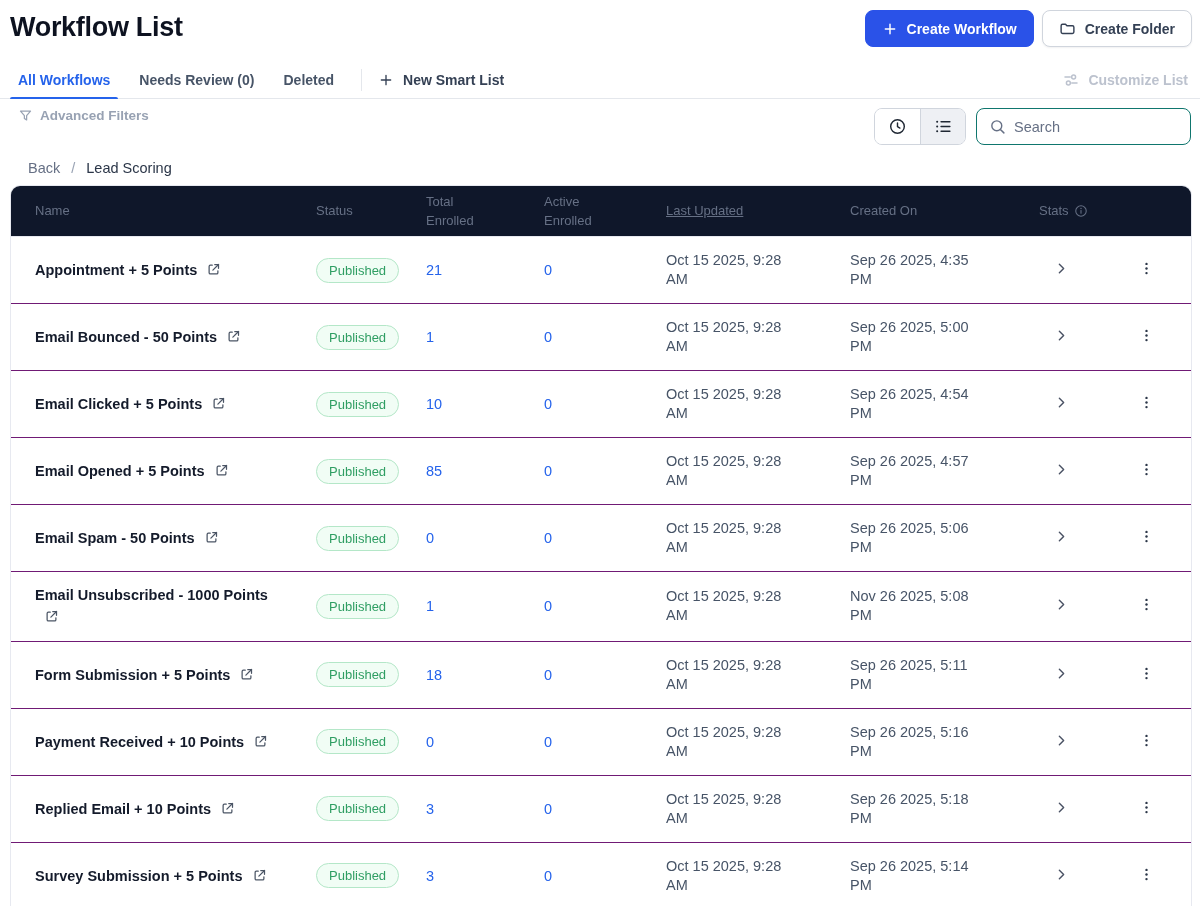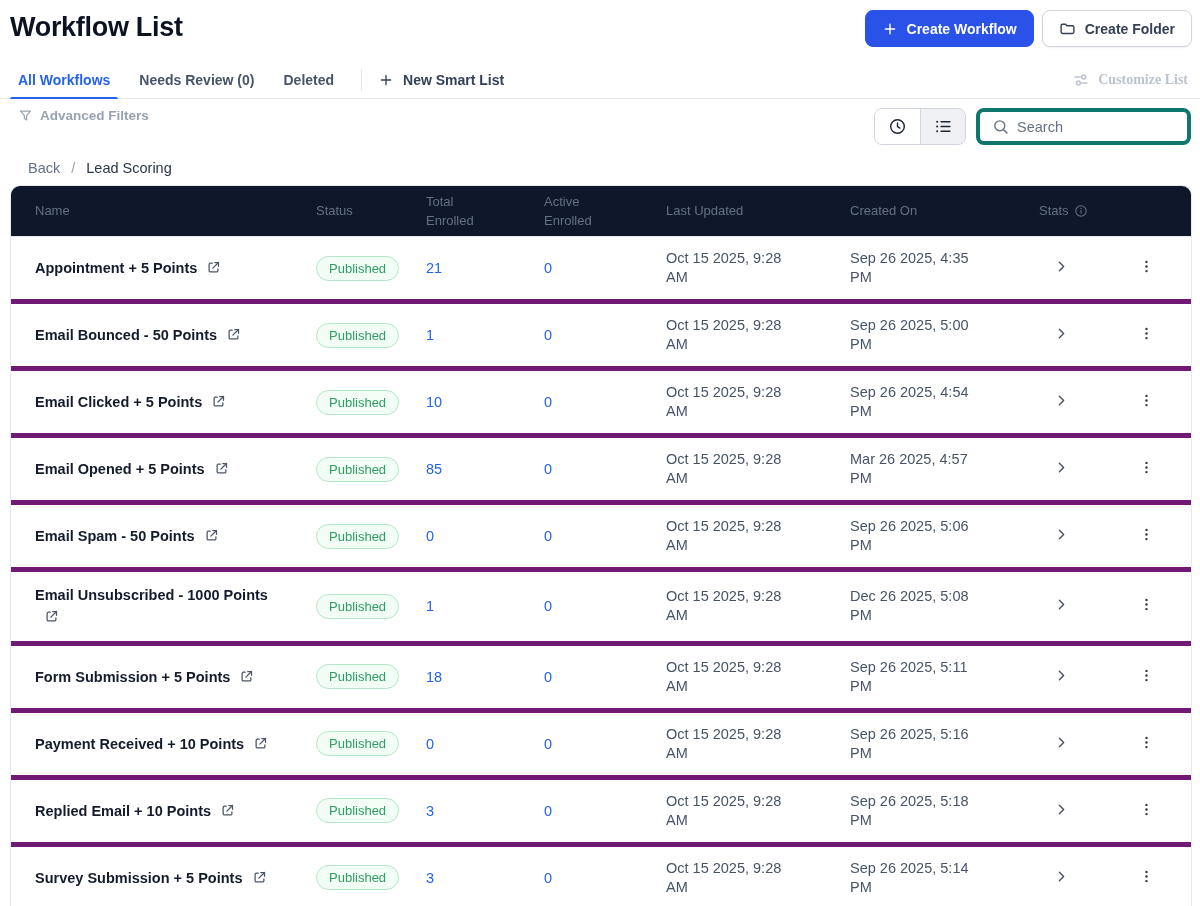--- a/index.html
+++ b/index.html
@@ -54,21 +54,20 @@
   }
   .tab-sep { width: 1px; height: 22px; background: #e4e7ec; margin: 0 16px 0 6px; }
   .new-smart-list {
     display: flex; align-items: flex-start; gap: 9px;
     font-size: 14px; font-weight: 600; color: #344054; cursor: pointer;
   }
   .customize-list {
     margin-left: auto; display: flex; align-items: center; gap: 8px;
     font-size: 14px; font-weight: 600; color: #bcc2ce; cursor: pointer;
     padding-right: 2px;
-    font-family: Liberation Serif, serif;
   }
 
   
   .filterbar {
     margin-top: 9px; height: 38px;
     display: flex; align-items: flex-start; justify-content: space-between;
     padding: 0 9px 0 18px;
   }
   .advanced-filters {
     display: flex; align-items: center; gap: 7px;
@@ -79,21 +78,21 @@
     display: flex; height: 37px; border: 1px solid #d0d5dd; border-radius: 8px;
     overflow: hidden; background: #fff;
   }
   .toggle-btn {
     width: 45px; display: flex; align-items: center; justify-content: center;
     color: #1f2733; cursor: pointer; background: #fff;
   }
   .toggle-btn + .toggle-btn { border-left: 1px solid #d0d5dd; background: #eef0f4; }
   .search-box {
     width: 215px; height: 37px; background: #fff;
-    border: 4px solid #0f766e; border-radius: 8px;
+    border: 1px solid #0f766e; border-radius: 8px;
     display: flex; align-items: center; gap: 8px; padding: 0 12px;
     color: #667085;
   }
   .search-box input {
     border: none; outline: none; width: 100%;
     font-size: 14.5px; color: #475467; font-family: inherit; background: transparent;
   }
   .search-box input::placeholder { color: #667085; }
 
   
@@ -119,26 +118,26 @@
   .thead {
     background: #0f172a; min-height: 51px;
     font-size: 13px; color: #667085;
     border-bottom: 1px solid #e7e9f0;
   }
   .th { line-height: 1.5; }
   .th-name { padding-left: 24px; }
   .th-status { padding-left: 10px; }
   .th-total { padding-left: 10px; max-width: 72px; }
   .th-active { padding-left: 13px; max-width: 75px; }
-  .th-last { padding-left: 10px; }
+  .th-last { padding-left: 10px; text-decoration: underline; }
   .th-created { padding-left: 11px; }
   .th-stats { padding-left: 18px; display: flex; align-items: center; gap: 5px; }
 
   .row {
-    min-height: 67px; border-bottom: 5px solid #701a75; background: #fff;
+    min-height: 67px; border-bottom: 1px solid #701a75; background: #fff;
     font-size: 14.5px;
   }
   .cell-name {
     padding: 12px 27px 12px 24px; color: #141b2b; font-weight: 600;
     line-height: 1.55;
   }
   .ext-link {
     display: inline-block; vertical-align: -2px; margin-left: 9px; color: #4b5565;
     cursor: pointer;
   }
@@ -403,21 +402,21 @@
     </div>
     <div class="cell-status">
       <span class="badge">Published</span>
     </div>
     <div class="cell-total">85</div>
     <div class="cell-active">0</div>
     <div class="cell-date">
       <span class="date-text">Oct 15 2025, 9:28 AM</span>
     </div>
     <div class="cell-date cell-created">
-      <span class="date-text">Mar 26 2025, 4:57 PM</span>
+      <span class="date-text">Sep 26 2025, 4:57 PM</span>
     </div>
     <div class="cell-stats">
       <span class="icon-btn">
         <svg width="17" height="17" viewBox="0 0 24 24" fill="none" stroke="currentColor" stroke-width="2" stroke-linecap="round" stroke-linejoin="round">
               <path d="m9 6 6 6-6 6"></path>
             </svg>
       </span>
     </div>
     <div class="cell-menu">
       <span class="icon-btn">
@@ -477,21 +476,21 @@
     </div>
     <div class="cell-status">
       <span class="badge">Published</span>
     </div>
     <div class="cell-total">1</div>
     <div class="cell-active">0</div>
     <div class="cell-date">
       <span class="date-text">Oct 15 2025, 9:28 AM</span>
     </div>
     <div class="cell-date cell-created">
-      <span class="date-text">Dec 26 2025, 5:08 PM</span>
+      <span class="date-text">Nov 26 2025, 5:08 PM</span>
     </div>
     <div class="cell-stats">
       <span class="icon-btn">
         <svg width="17" height="17" viewBox="0 0 24 24" fill="none" stroke="currentColor" stroke-width="2" stroke-linecap="round" stroke-linejoin="round">
               <path d="m9 6 6 6-6 6"></path>
             </svg>
       </span>
     </div>
     <div class="cell-menu">
       <span class="icon-btn">

